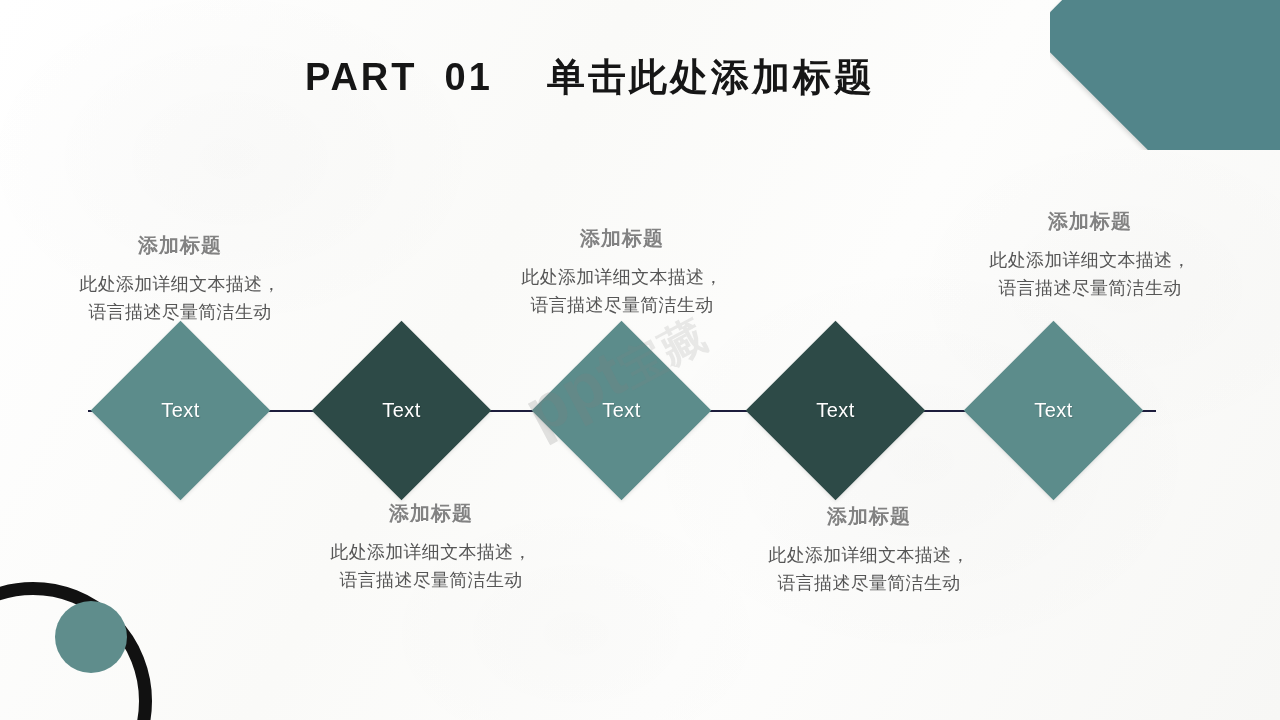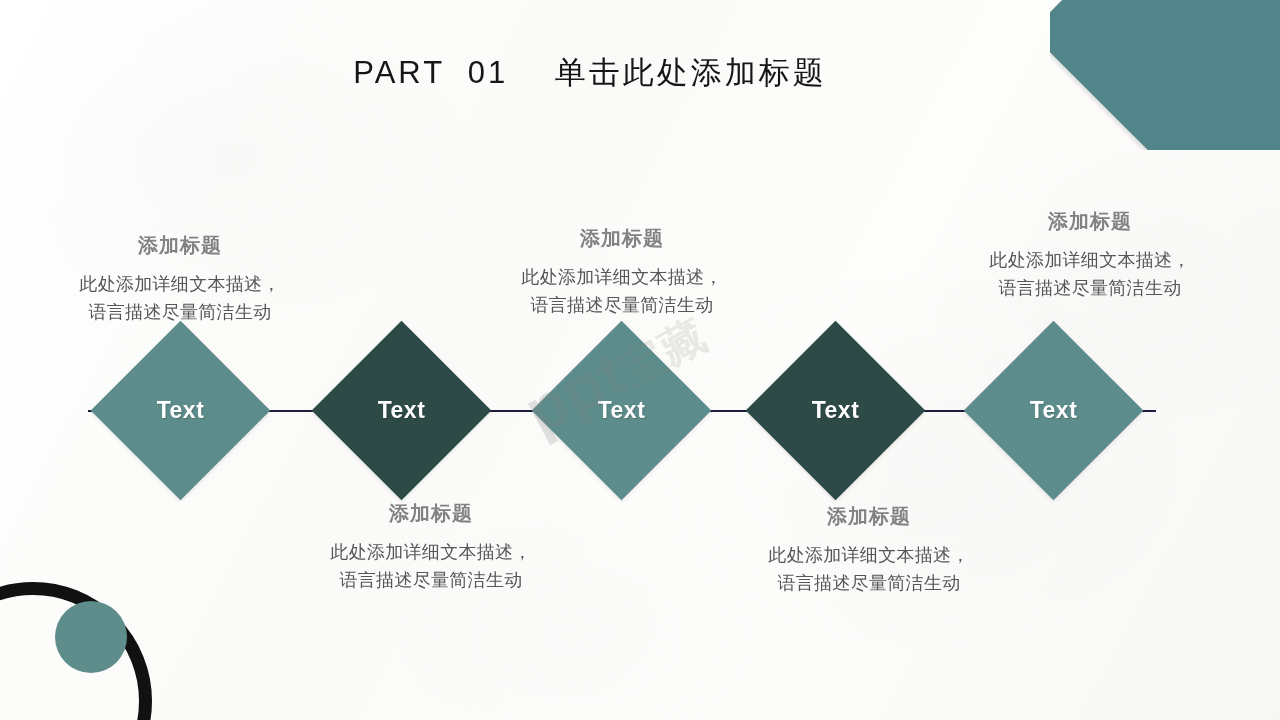--- a/index.html
+++ b/index.html
@@ -86,22 +86,22 @@
     background: #5f8d8c;
   }
 
   
   #title {
     position: absolute;
     top: 52px;
     left: 0;
     width: 1180px;
     text-align: center;
-    font-size: 31px;
-    font-weight: normal;
+    font-size: 38px;
+    font-weight: bold;
     color: #161616;
     letter-spacing: 3px;
     white-space: pre;
   }
 
   
   #axis {
     position: absolute;
     left: 88px;
     top: 410px;
@@ -121,24 +121,23 @@
   .diamond.light { background: #5c8c8b; }
   .diamond.dark  { background: #2d4a47; }
   .diamond-label {
     position: absolute;
     width: 127px;
     height: 127px;
     display: flex;
     align-items: center;
     justify-content: center;
     color: #ffffff;
-    font-size: 23px;
+    font-size: 20px;
     letter-spacing: 0.5px;
     text-shadow: 1px 1px 1px rgba(0,0,0,0.18);
-    font-weight: bold;
   }
 
   
   .caption {
     position: absolute;
     width: 250px;
     text-align: center;
   }
   .caption-title {
     font-size: 20px;

